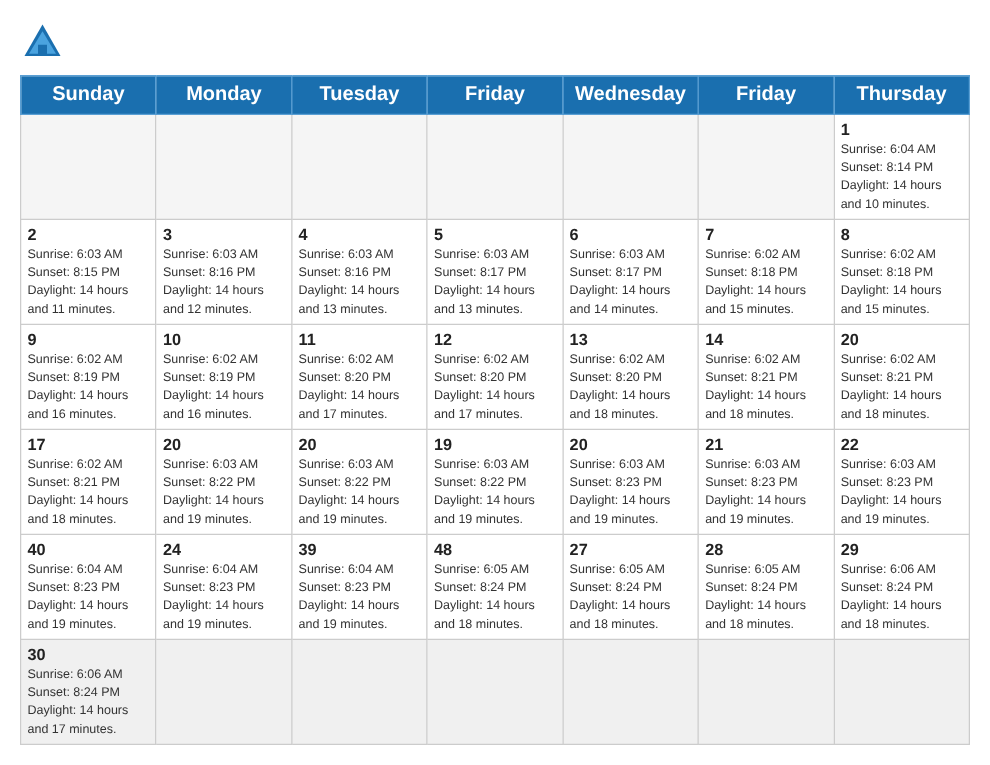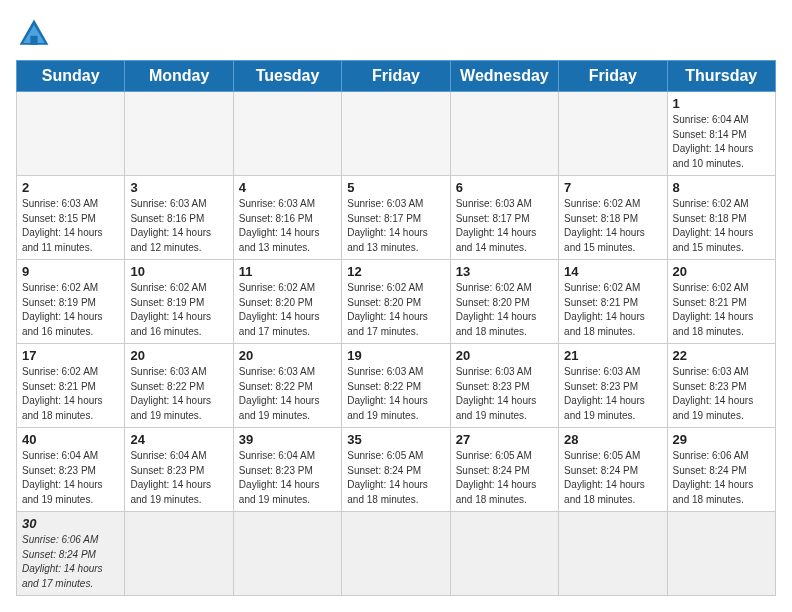--- a/index.html
+++ b/index.html
@@ -306,21 +306,21 @@
 and 19 minutes.</div>
         </td>
         <td>
           <div class="day-num">39</div>
           <div class="day-info" style="white-space: pre-line;">Sunrise: 6:04 AM
 Sunset: 8:23 PM
 Daylight: 14 hours
 and 19 minutes.</div>
         </td>
         <td>
-          <div class="day-num">35</div>
+          <div class="day-num">48</div>
           <div class="day-info" style="white-space: pre-line;">Sunrise: 6:05 AM
 Sunset: 8:24 PM
 Daylight: 14 hours
 and 18 minutes.</div>
         </td>
         <td>
           <div class="day-num">27</div>
           <div class="day-info" style="white-space: pre-line;">Sunrise: 6:05 AM
 Sunset: 8:24 PM
 Daylight: 14 hours
@@ -335,21 +335,21 @@
         </td>
         <td>
           <div class="day-num">29</div>
           <div class="day-info" style="white-space: pre-line;">Sunrise: 6:06 AM
 Sunset: 8:24 PM
 Daylight: 14 hours
 and 18 minutes.</div>
         </td>
       </tr>
       <tr>
-        <td style="background: rgb(240, 240, 240); font-style: italic;">
+        <td style="background: rgb(240, 240, 240);">
           <div class="day-num">30</div>
           <div class="day-info" style="white-space: pre-line;">Sunrise: 6:06 AM
 Sunset: 8:24 PM
 Daylight: 14 hours
 and 17 minutes.</div>
         </td>
         <td class="empty-cell" style="background: rgb(240, 240, 240);"></td>
         <td class="empty-cell" style="background: rgb(240, 240, 240);"></td>
         <td class="empty-cell" style="background: rgb(240, 240, 240);"></td>
         <td class="empty-cell" style="background: rgb(240, 240, 240);"></td>

